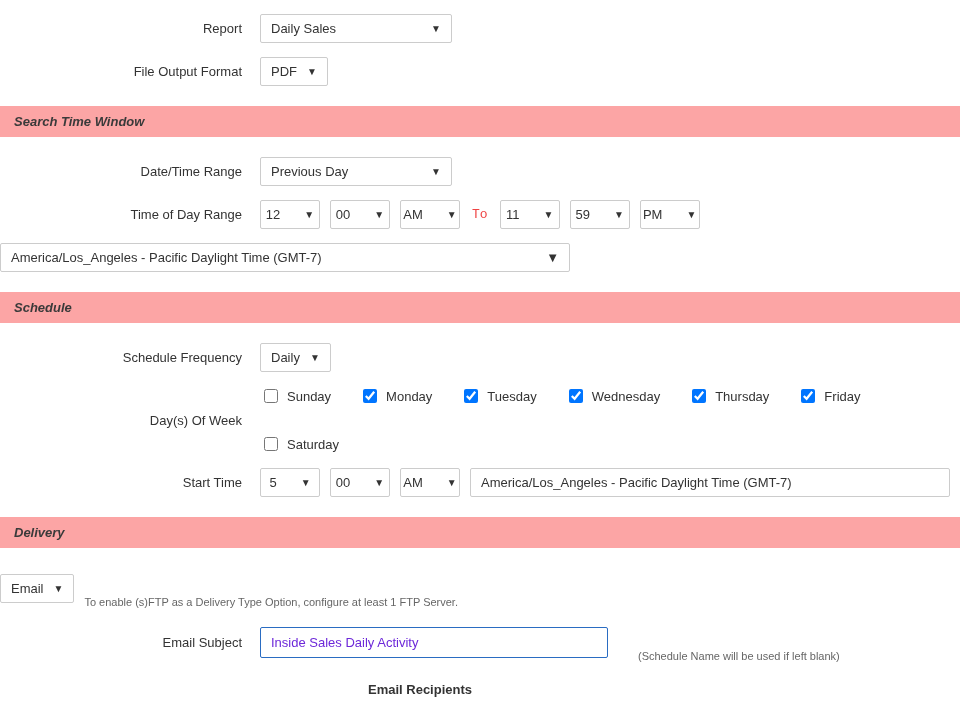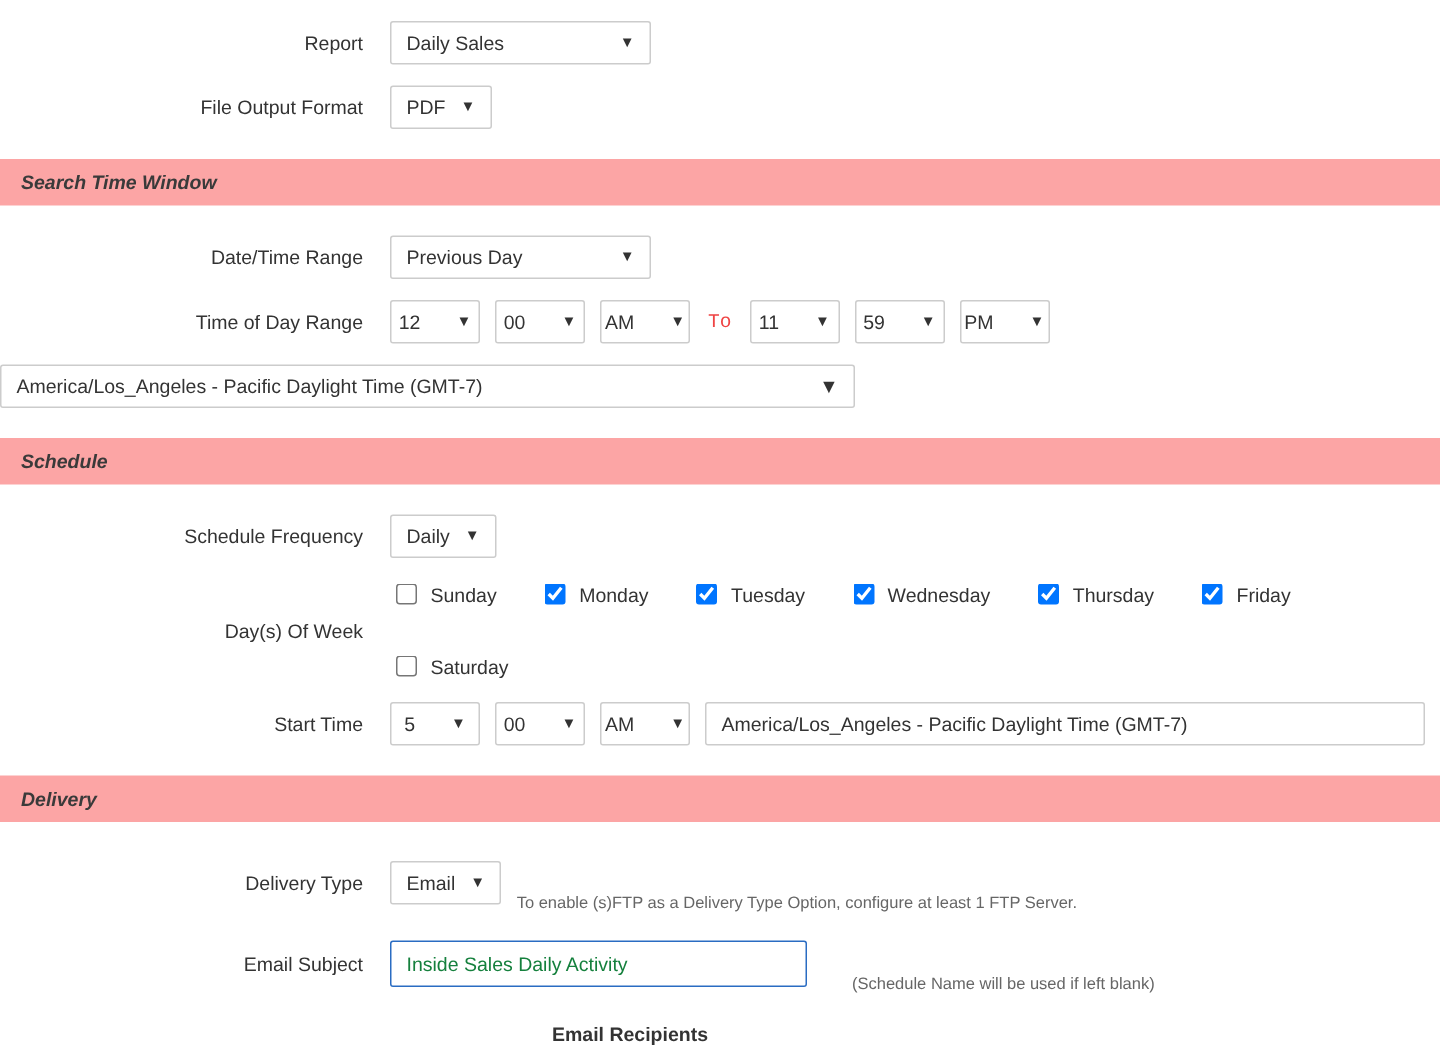--- a/index.html
+++ b/index.html
@@ -50,21 +50,21 @@
     background: #fff;
     font-size: 13px;
     color: #333;
     cursor: pointer;
   }
   .select-box .caret {
     margin-left: 10px;
     font-size: 10px;
     color: #333;
   }
-  .select-wide { width: 174px; align-items: center; }
+  .select-wide { width: 192px; align-items: center; }
   .select-narrow { width: 60px; justify-content: center; gap: 20px; }
   .select-narrow .caret { margin-left: 4px; }
   .select-tz {
     width: 570px;
     border: 1px solid #ccc;
     border-radius: 2px;
     padding: 6px 10px;
     background: #fff;
     font-size: 13px;
     color: #333;
@@ -105,26 +105,26 @@
     width: 14px;
     height: 14px;
     cursor: pointer;
   }
   .hint-text {
     font-size: 11px;
     color: #666;
     margin-top: 28px;
   }
   .text-input {
-    width: 278px;
+    width: 348px;
     border: 1px solid #2a6cc2;
     border-radius: 2px;
     padding: 7px 10px;
     font-size: 13px;
-    color: #15803d;
+    color: #6d28d9;
     outline: none;
   }
   .recipients-row {
     display: flex;
     margin-top: 20px;
   }
   .recipients-col {
     flex: 1;
     text-align: center;
     font-weight: bold;
@@ -271,21 +271,20 @@
       <span>AM</span>
       <span class="caret">▼</span>
     </div>
     <div class="select-tz-readonly">America/Los_Angeles - Pacific Daylight Time (GMT-7)</div>
   </div>
 </div>
 
 <div class="section-header">Delivery</div>
 
 <div class="row">
-  <div class="label-col">Delivery Type</div>
   <div class="value-col">
     <div class="select-box">
       <span>Email</span>
       <span class="caret">▼</span>
     </div>
     <span class="hint-text">To enable (s)FTP as a Delivery Type Option, configure at least 1 FTP Server.</span>
   </div>
 </div>
 
 <div class="row">

